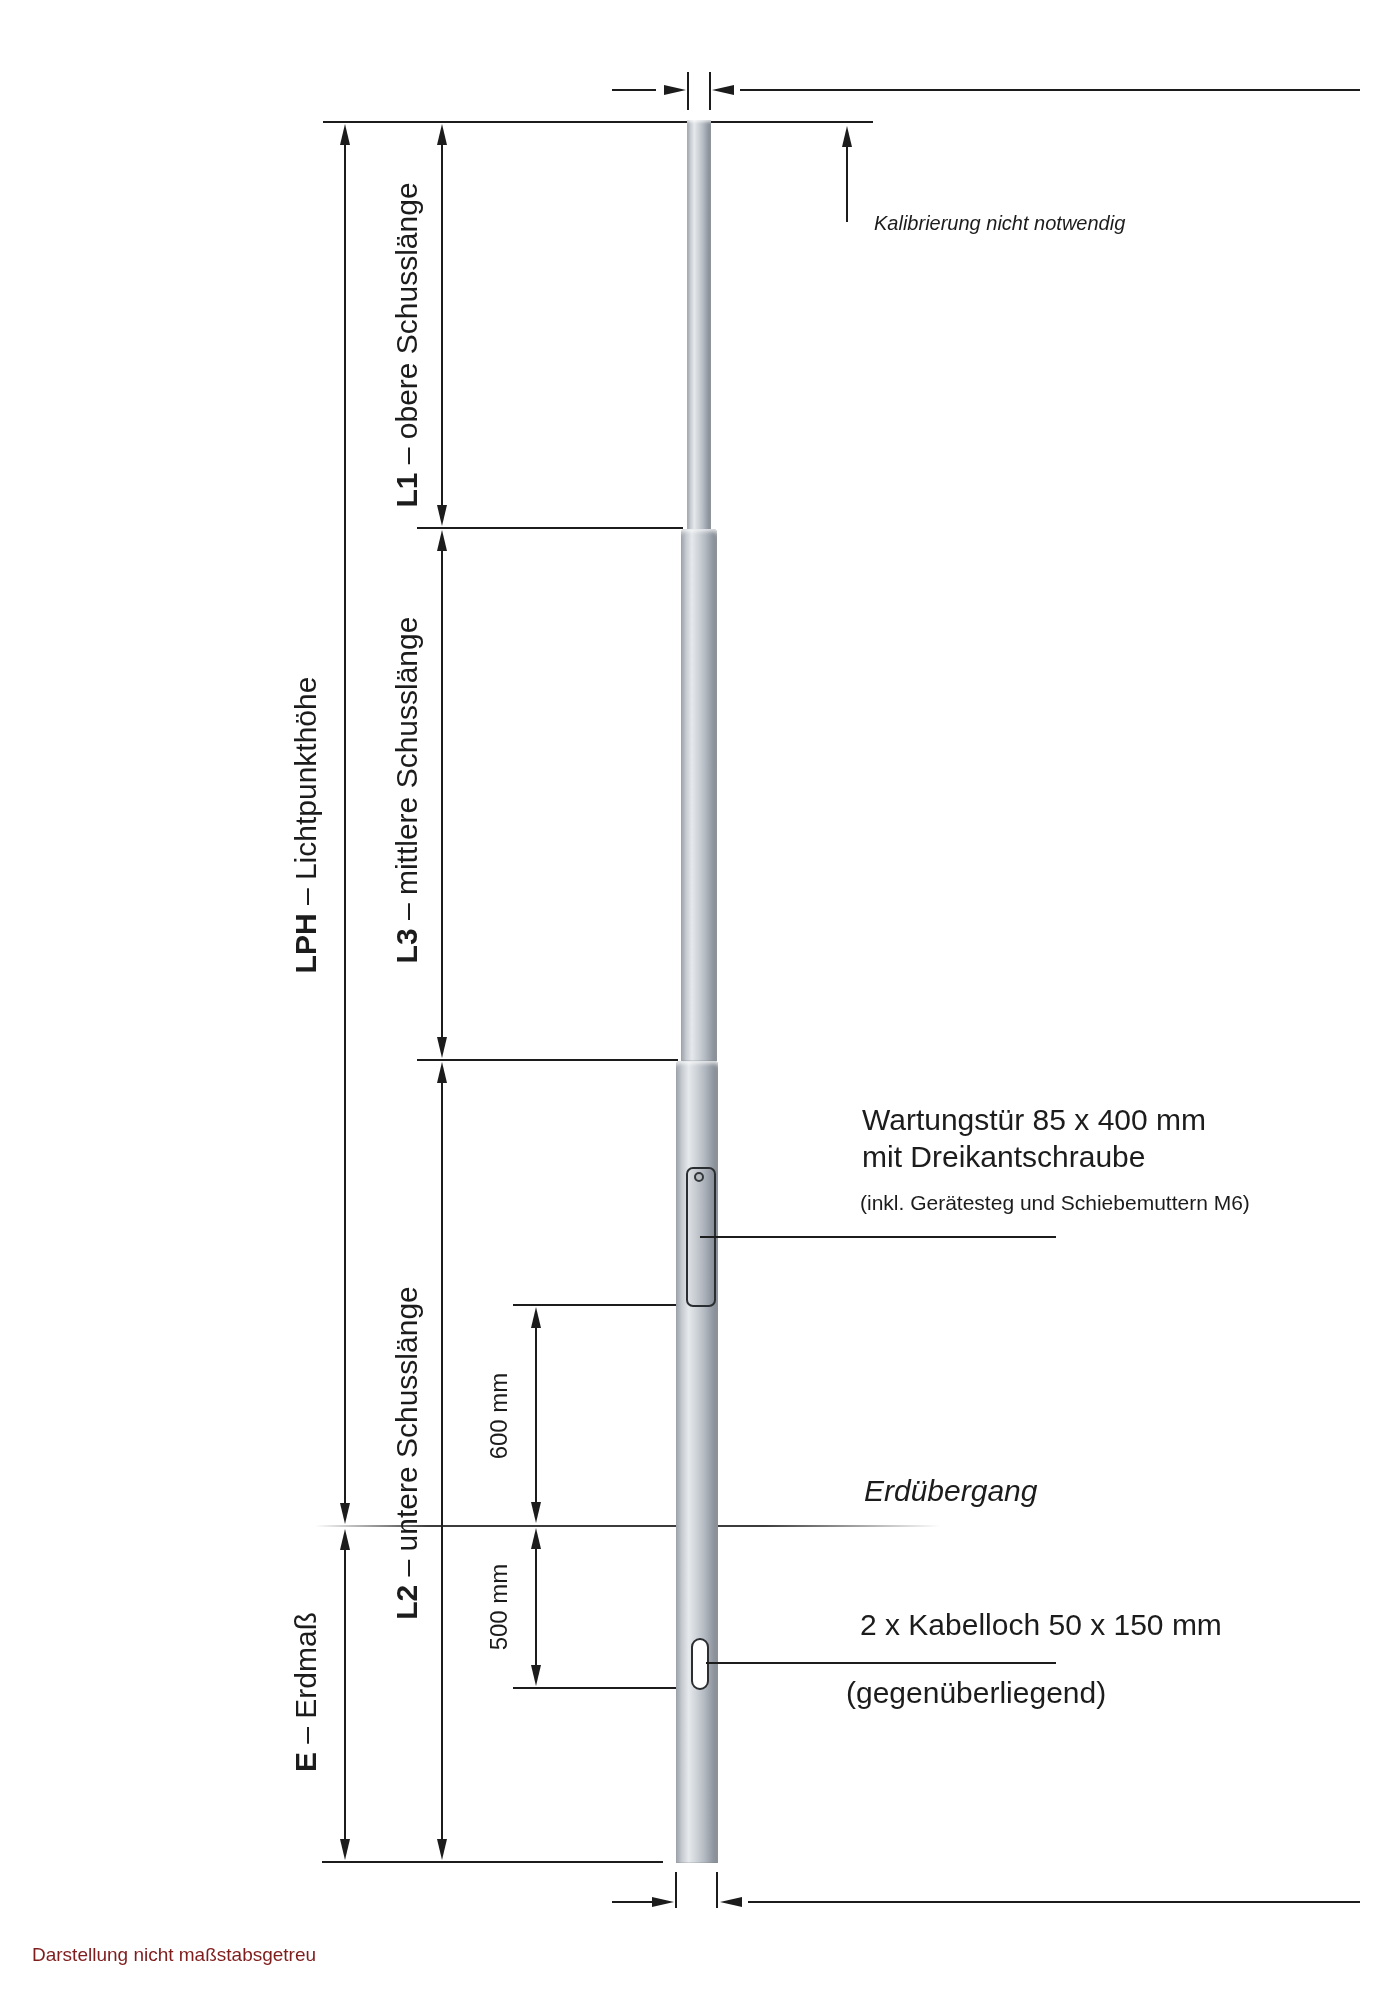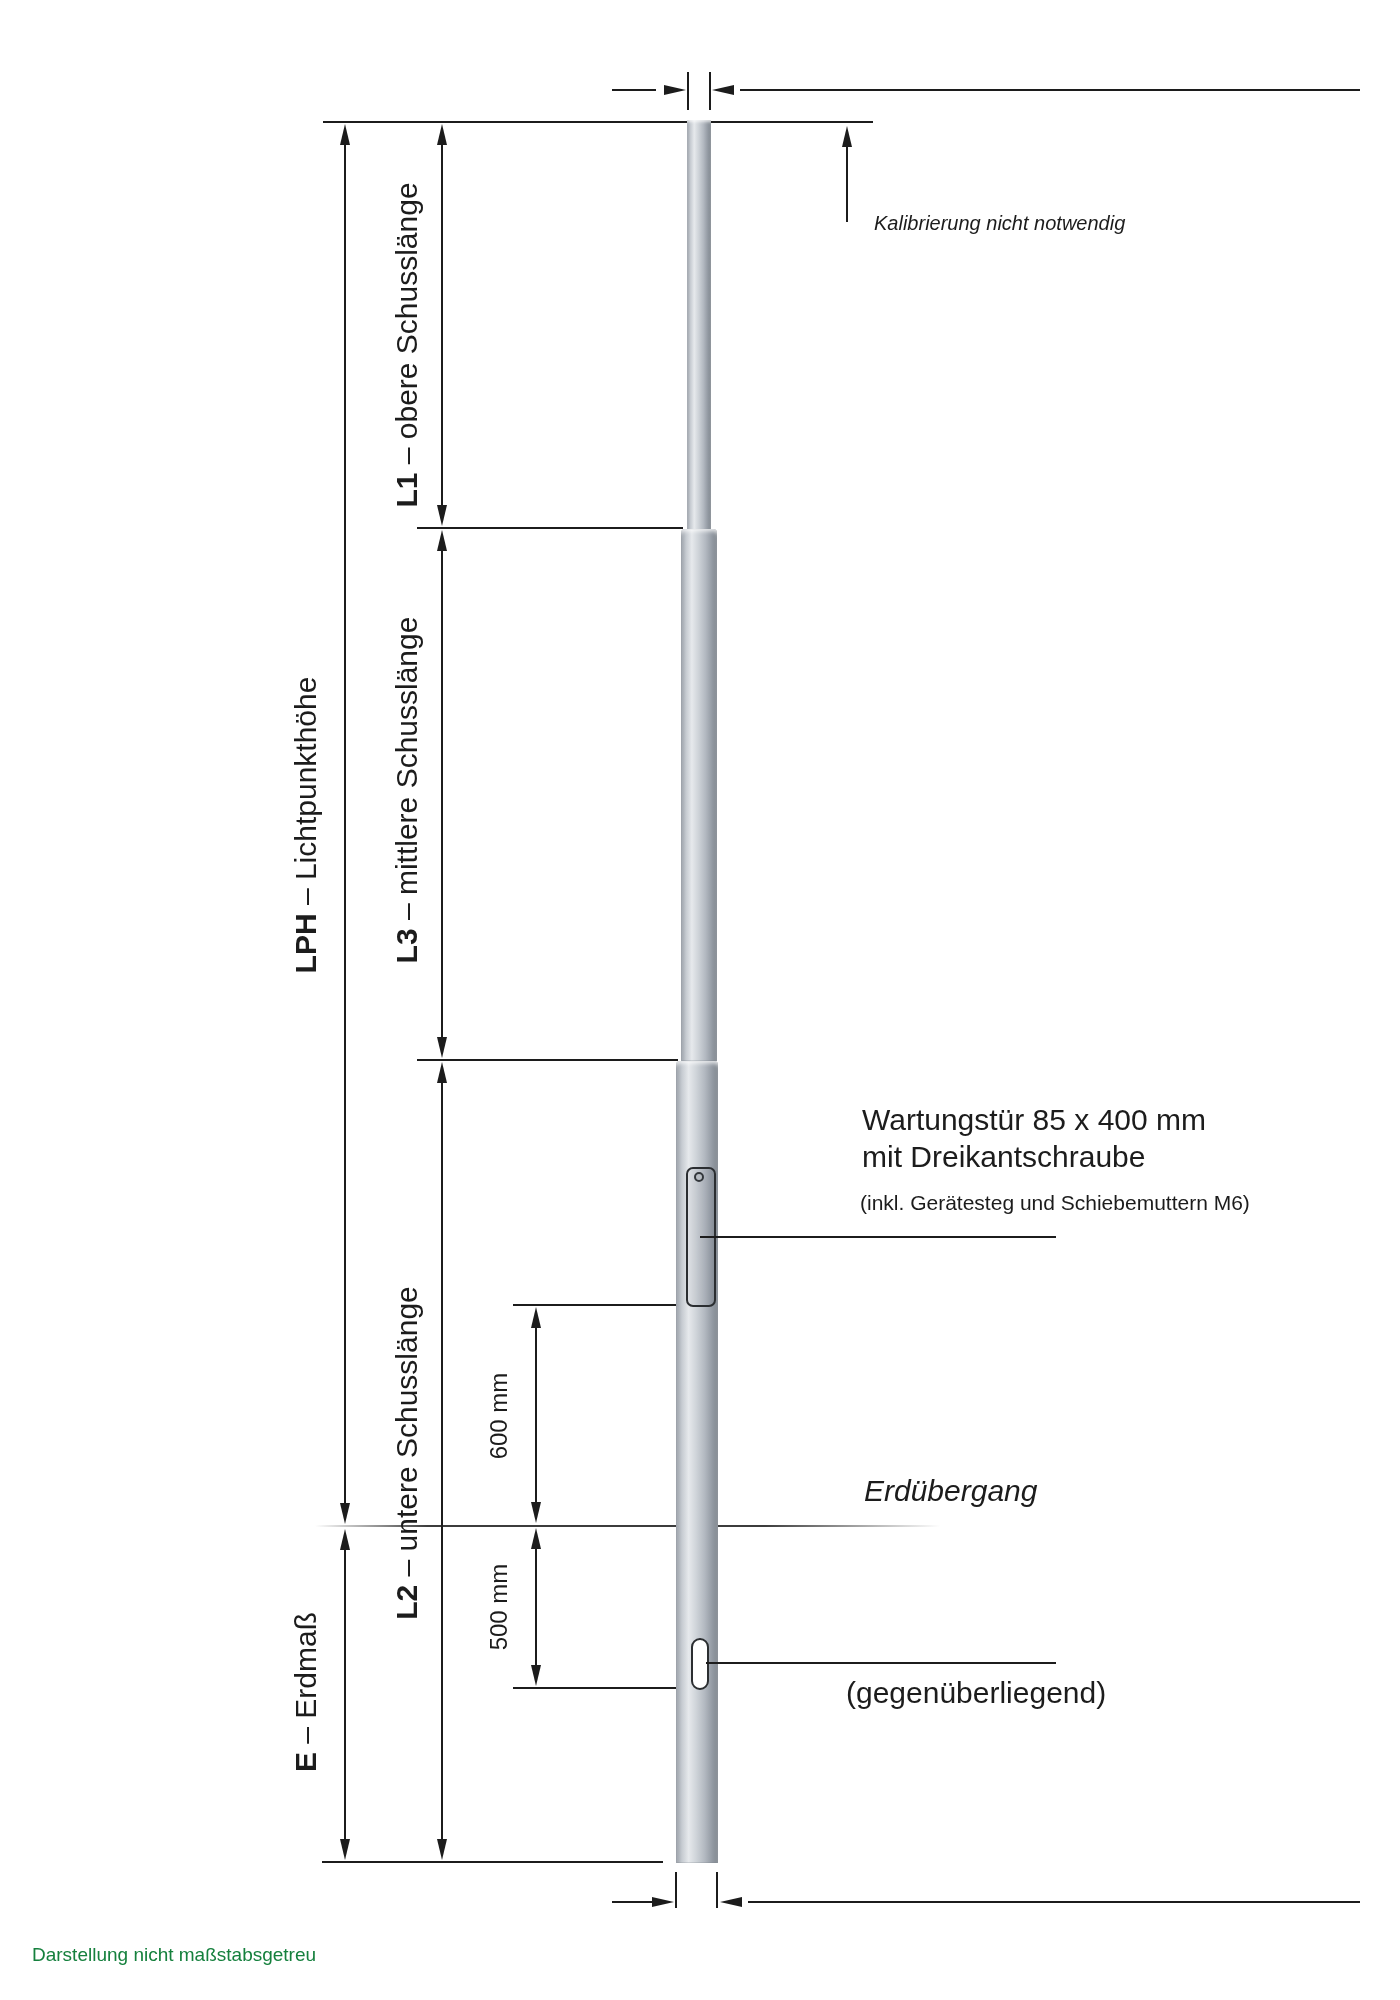--- a/index.html
+++ b/index.html
@@ -23,21 +23,21 @@
   .door{position:absolute;z-index:3;border:2px solid #2b2e31;border-radius:7px;background:rgba(40,45,50,.05);}
   .screw{position:absolute;z-index:3;width:6px;height:6px;border:2px solid #33373b;border-radius:50%;background:#b7bcc2;}
   .hole{position:absolute;z-index:3;background:#ffffff;border:2px solid #2b2e31;border-radius:9px;}
   
   .txt{position:absolute;z-index:4;white-space:nowrap;font-size:30px;line-height:1.15;}
   .txt b{font-weight:bold;}
   .big{font-size:32px;}
   .small{font-size:21px;}
   .ital{font-style:italic;text-align:right;}
   .kalib{font-size:20px;font-style:italic;}
-  .footer{font-size:19px;color:#15803d;}
+  .footer{font-size:19px;color:#7f1d1d;}
   .rot{position:absolute;z-index:4;width:0;height:0;}
   .rot>span{position:absolute;display:block;white-space:nowrap;transform:translate(-50%,-50%) rotate(-90deg);font-size:30px;}
   .rot.dim>span{font-size:24px;}
 </style>
 </head>
 <body>
 
 <div class="canvas">
 
   <div class="hl" style="left:323px;top:121px;width:550px;"></div>
@@ -115,20 +115,21 @@
   <div class="screw" style="left:694px;top:1172px;"></div>
   <div class="hole" style="left:691px;top:1638px;width:14px;height:48px;"></div>
 
   <div class="hl" style="left:700px;top:1236px;width:356px;z-index:3;"></div>
   <div class="hl" style="left:706px;top:1662px;width:350px;z-index:3;"></div>
 
   <div class="txt" style="left:862px;top:1103px;">Wartungstür 85 x 400 mm</div>
   <div class="txt" style="left:862px;top:1140px;">mit Dreikantschraube</div>
   <div class="txt small" style="left:860px;top:1191px;">(inkl. Gerätesteg und Schiebemuttern M6)</div>
   <div class="txt ital" style="left:864px;top:1474px;">Erdübergang</div>
+  <div class="txt" style="left:860px;top:1608px;">2 x Kabelloch 50 x 150 mm</div>
   <div class="txt" style="left:846px;top:1676px;">(gegenüberliegend)</div>
 
   <div class="vl" style="left:675px;top:1872px;height:36px;"></div>
   <div class="vl" style="left:716px;top:1872px;height:36px;"></div>
   <div class="hl" style="left:612px;top:1901px;width:42px;"></div>
   <div class="ah right" style="left:652px;top:1897px;"></div>
   <div class="ah left" style="left:720px;top:1897px;"></div>
   <div class="hl" style="left:748px;top:1901px;width:612px;"></div>
 
   <div class="txt footer" style="left:32px;top:1944px;">Darstellung nicht maßstabsgetreu</div>

